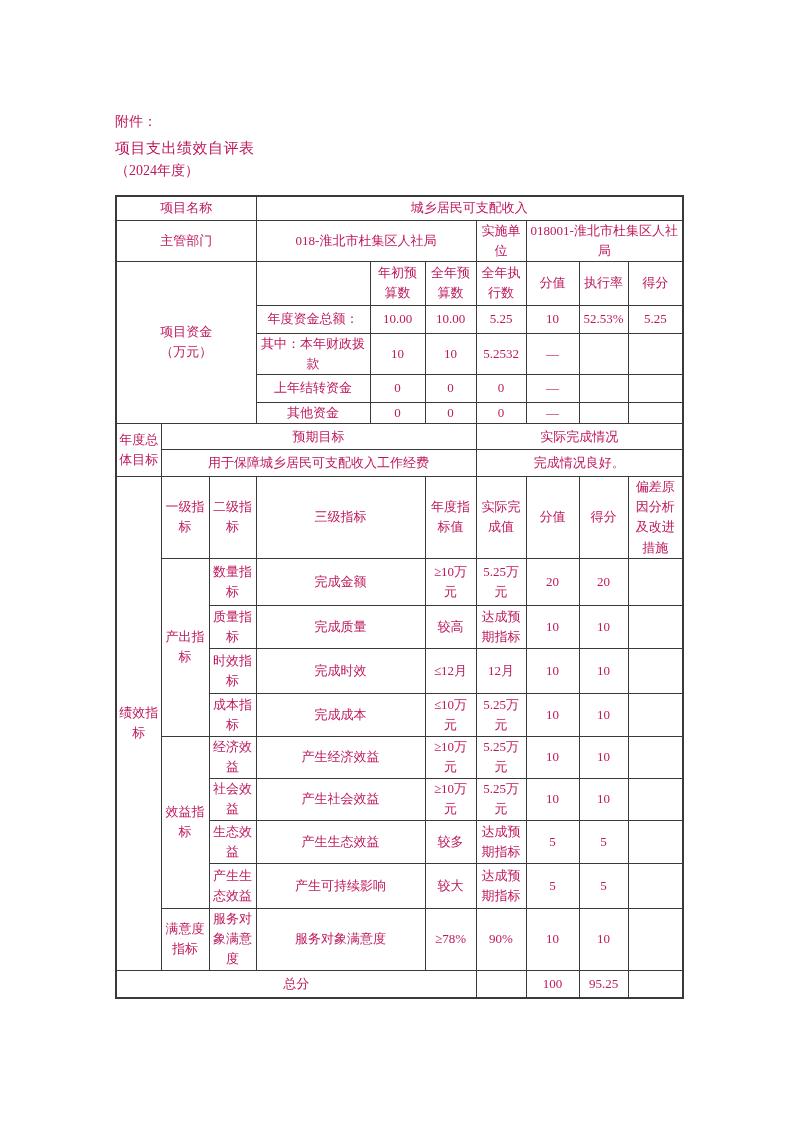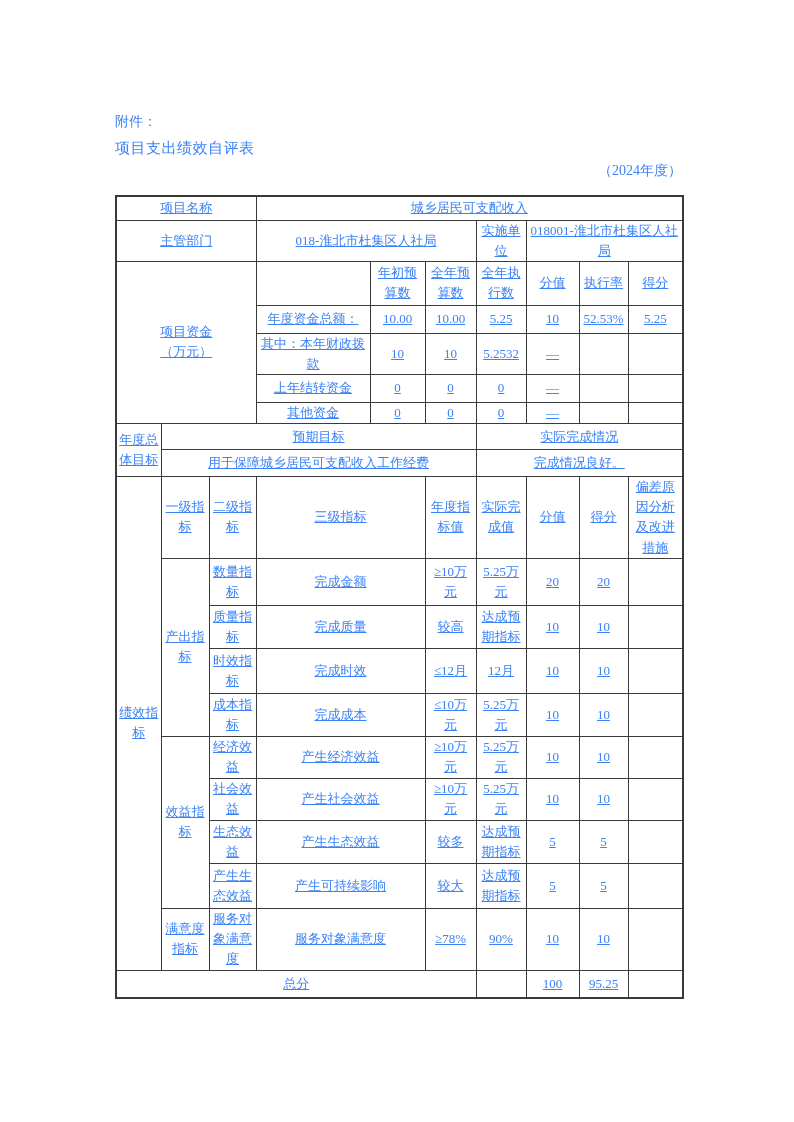--- a/index.html
+++ b/index.html
@@ -1,33 +1,32 @@
 <!DOCTYPE html>
 <html lang="zh"><head>
 <meta charset="utf-8">
 <style>
   html,body{margin:0;padding:0;background:#ffffff;}
   .page{
     position:relative;
     width:794px;height:1122px;
     background:#ffffff;
     font-family:"Liberation Serif","DejaVu Serif",serif;
-    color:#3b82f6;
+    color:#be185d;
     overflow:hidden;
   }
   .content{width:567px;margin:0 0 0 115px;padding-top:113px;}
   .attachment{font-size:14px;line-height:18px;}
   .doc-title{text-align:left;font-size:15px;line-height:20px;margin-top:7px;letter-spacing:.5px;}
-  .doc-subtitle{text-align:right;font-size:14px;line-height:18px;margin-top:4px;}
+  .doc-subtitle{text-align:left;font-size:14px;line-height:18px;margin-top:4px;}
   table.main{
     border-collapse:collapse;table-layout:fixed;
     width:567px;margin-top:15px;
     border:2px solid #3a3a3a;
     font-size:13px;
-    text-decoration:underline;
   }
   table.main td{
     border:1px solid #3a3a3a;
     text-align:center;vertical-align:middle;
     padding:0 2px;line-height:1.55;
     overflow:hidden;word-break:break-all;
   }
   td.left{text-align:left;}
   td.prewrap{white-space:pre-line;}
   td.tight{padding:0 1px;margin-left:20px;}

